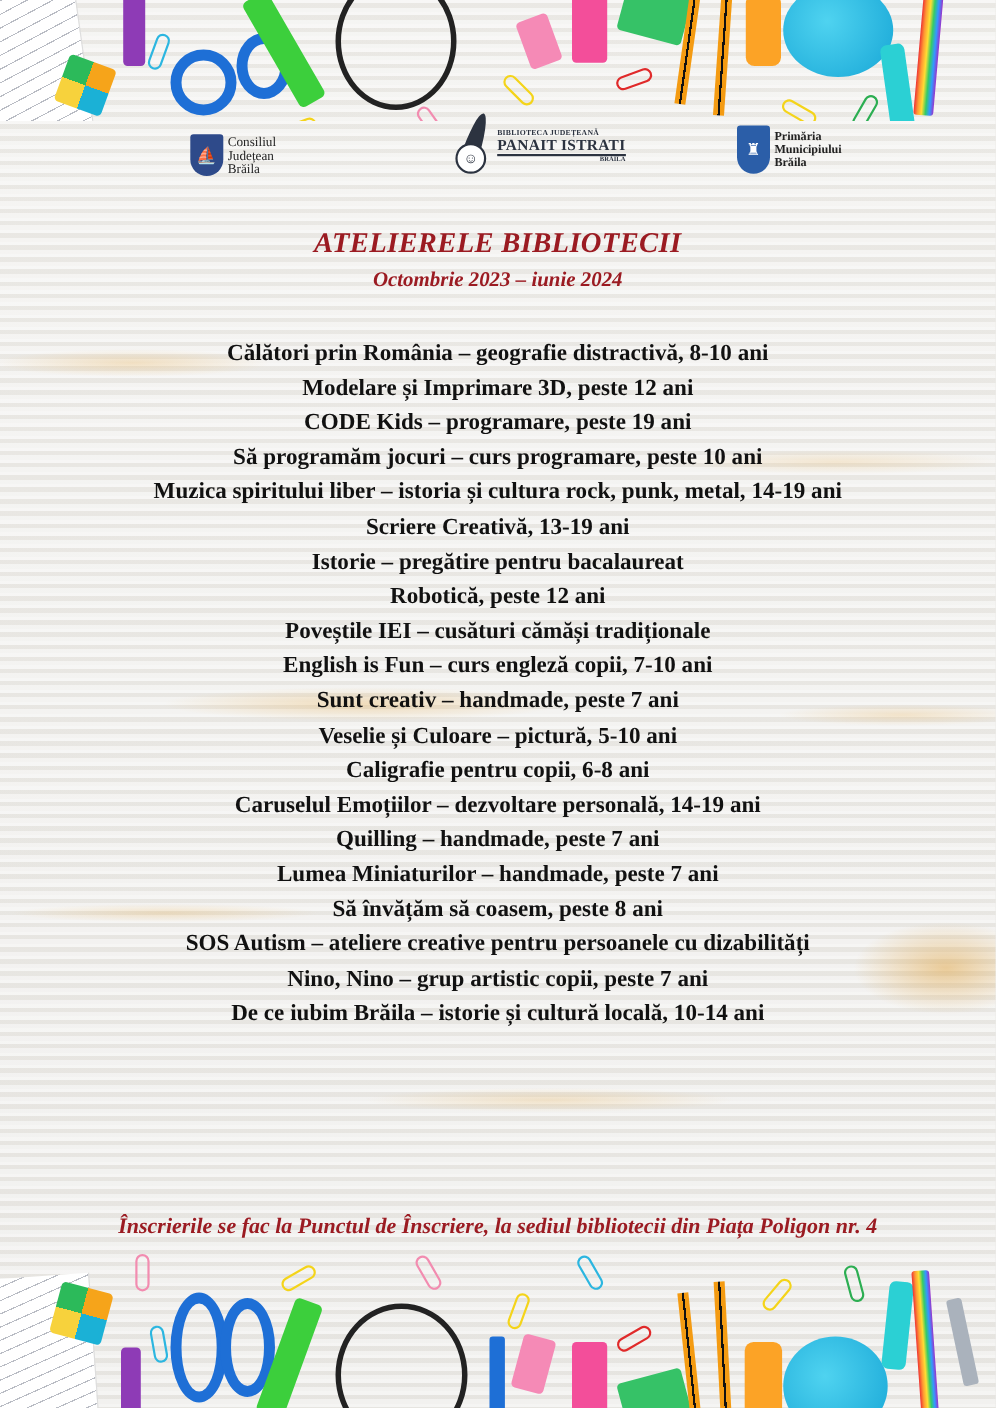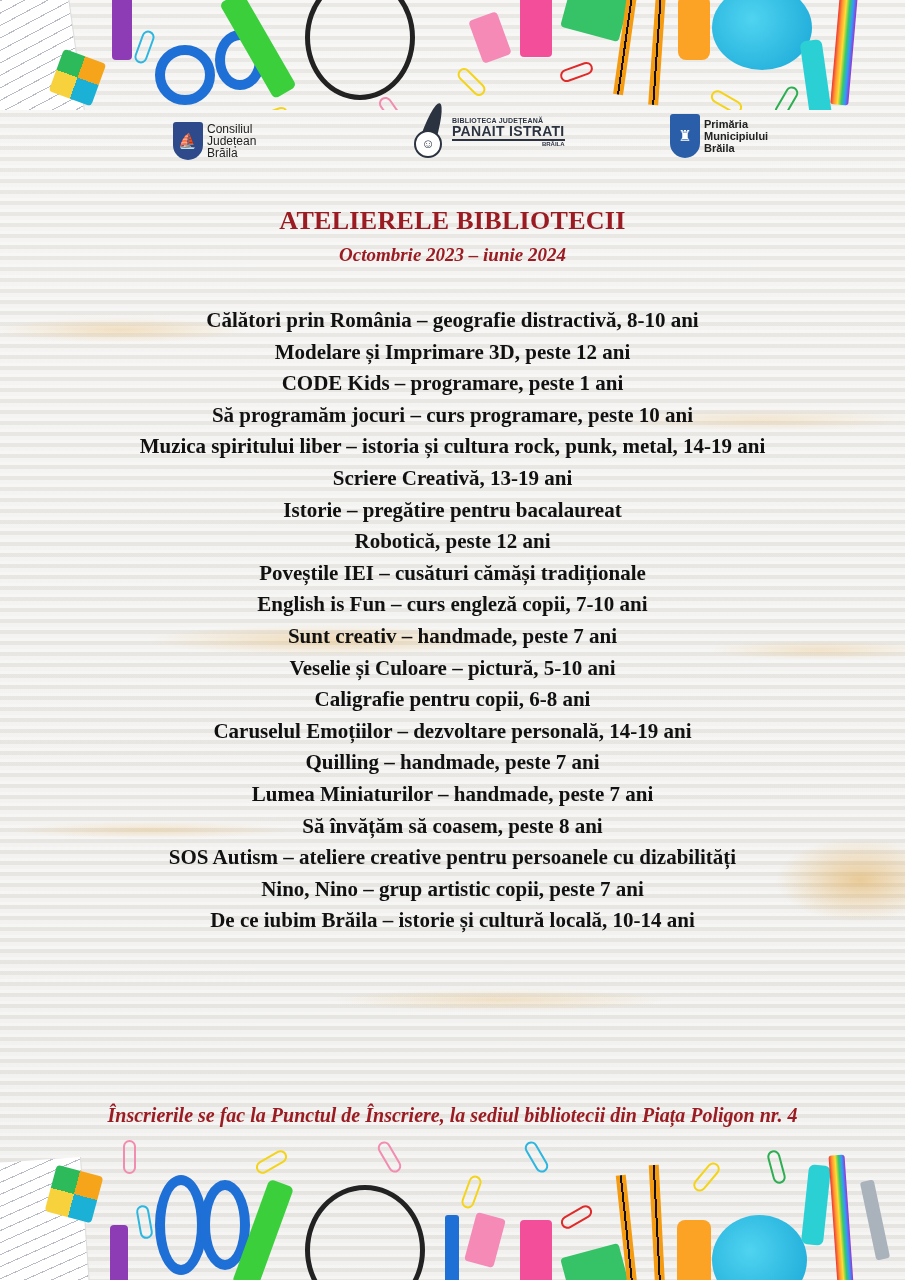--- a/index.html
+++ b/index.html
@@ -31,32 +31,32 @@
   .magnifier { border: 5px solid #222; border-radius: 50%; }
   .clip { border: 2px solid; border-radius: 8px; width: 9px; height: 30px; }
   .pencil { width: 10px; background: repeating-linear-gradient(90deg,#f49b12 0 4px,#111 4px 6px,#f49b12 6px 10px); }
   .yarn { border-radius: 50%; background: radial-gradient(circle at 40% 40%, #4fd3f0, #17a6d6); }
   .block { border-radius: 4px; }
 
   
   .logos { position: absolute; top: 100px; left: 0; width: 905px; height: 80px; }
   .logo { position: absolute; display: flex; align-items: center; }
   .shield { width: 30px; height: 38px; border-radius: 3px 3px 15px 15px; background: #2e4a8a; display:flex; align-items:center; justify-content:center; color:#fff; font-size:15px; }
-  .logo-text { font-family: Liberation Sans, sans-serif; font-size: 12px; line-height: 12px; color: #222; margin-left: 4px; }
+  .logo-text { font-family: Liberation Serif, serif; font-size: 12px; line-height: 12px; color: #222; margin-left: 4px; }
   .logo-text.bold { font-weight: bold; font-size: 11px; }
   .feather { width: 40px; height: 60px; position: relative; }
   .feather .plume { position: absolute; left: 12px; top: 0; width: 16px; height: 50px; background: #2c3340; border-radius: 50% 50% 50% 50% / 90% 90% 10% 10%; transform: rotate(18deg); }
   .feather .face { position: absolute; left: 2px; top: 28px; width: 24px; height: 24px; border-radius: 50%; background: #fff; border: 2px solid #2c3340; display:flex; align-items:center; justify-content:center; font-size: 13px; color:#2c3340; }
   .bib { font-family: "Liberation Sans", sans-serif; color: #2c3340; }
   .bib .l1 { font-size: 7px; font-weight: bold; letter-spacing: .2px; }
   .bib .l2 { font-size: 14px; font-weight: bold; letter-spacing: .3px; line-height: 15px; }
   .bib .l3 { font-size: 6px; font-weight: bold; text-align: right; border-top: 2px solid #2c3340; }
 
   
-  .title { position: absolute; top: 206px; width: 100%; text-align: center; font-size: 26px; font-weight: bold; color: #9b1b22; letter-spacing: 0.3px; }
+  .title { position: absolute; top: 206px; width: 100%; text-align: center; font-size: 26px; font-weight: bold; color: #9b1b22; letter-spacing: 0.3px; font-style: italic; }
   .subtitle { position: absolute; top: 244px; width: 100%; text-align: center; font-size: 19px; font-weight: bold; font-style: italic; color: #9b1b22; }
 
   .workshops { position: absolute; top: 305px; left: 0; width: 905px; margin: 0; padding: 0; list-style: none; }
   .workshops li { text-align: center; font-size: 21px; font-weight: bold; color: #111; height: 31.6px; line-height: 31.6px; white-space: nowrap; }
 
   .footer-note { position: absolute; top: 1104px; width: 100%; text-align: center; font-size: 20px; font-weight: bold; font-style: italic; color: #9b1b22; }
 </style>
 </head>
 <body>
 
@@ -95,21 +95,21 @@
       <div>Consiliul</div>
       <div>Județean</div>
       <div>Brăila</div>
     </div>
   </div>
   <div class="logo" style="left:412px;top:2px;">
     <div class="feather">
       <div class="plume"></div>
         <div class="face">☺</div>
     </div>
-    <div class="bib" style="">
+    <div class="bib" style="font-family:Liberation Serif, serif;">
       <div class="l1">BIBLIOTECA JUDEȚEANĂ</div>
       <div class="l2">PANAIT ISTRATI</div>
       <div class="l3">BRĂILA</div>
     </div>
   </div>
   <div class="logo" style="left:670px;top:14px;">
     <div class="shield" style="height:44px;background:#2b5ea8;">♜</div>
     <div class="logo-text bold">
       <div>Primăria</div>
       <div>Municipiului</div>
@@ -117,21 +117,21 @@
     </div>
   </div>
 </div>
 
 <div class="title">ATELIERELE BIBLIOTECII</div>
 <div class="subtitle">Octombrie 2023 – iunie 2024</div>
 
 <ul class="workshops">
   <li>Călători prin România – geografie distractivă, 8-10 ani</li>
   <li>Modelare și Imprimare 3D, peste 12 ani</li>
-  <li>CODE Kids – programare, peste 1 ani</li>
+  <li>CODE Kids – programare, peste 19 ani</li>
   <li>Să programăm jocuri – curs programare, peste 10 ani</li>
   <li>Muzica spiritului liber – istoria și cultura rock, punk, metal, 14-19 ani</li>
   <li>Scriere Creativă, 13-19 ani</li>
   <li>Istorie – pregătire pentru bacalaureat</li>
   <li>Robotică, peste 12 ani</li>
   <li>Poveștile IEI – cusături cămăși tradiționale</li>
   <li>English is Fun – curs engleză copii, 7-10 ani</li>
   <li>Sunt creativ – handmade, peste 7 ani</li>
   <li>Veselie și Culoare – pictură, 5-10 ani</li>
   <li>Caligrafie pentru copii, 6-8 ani</li>

